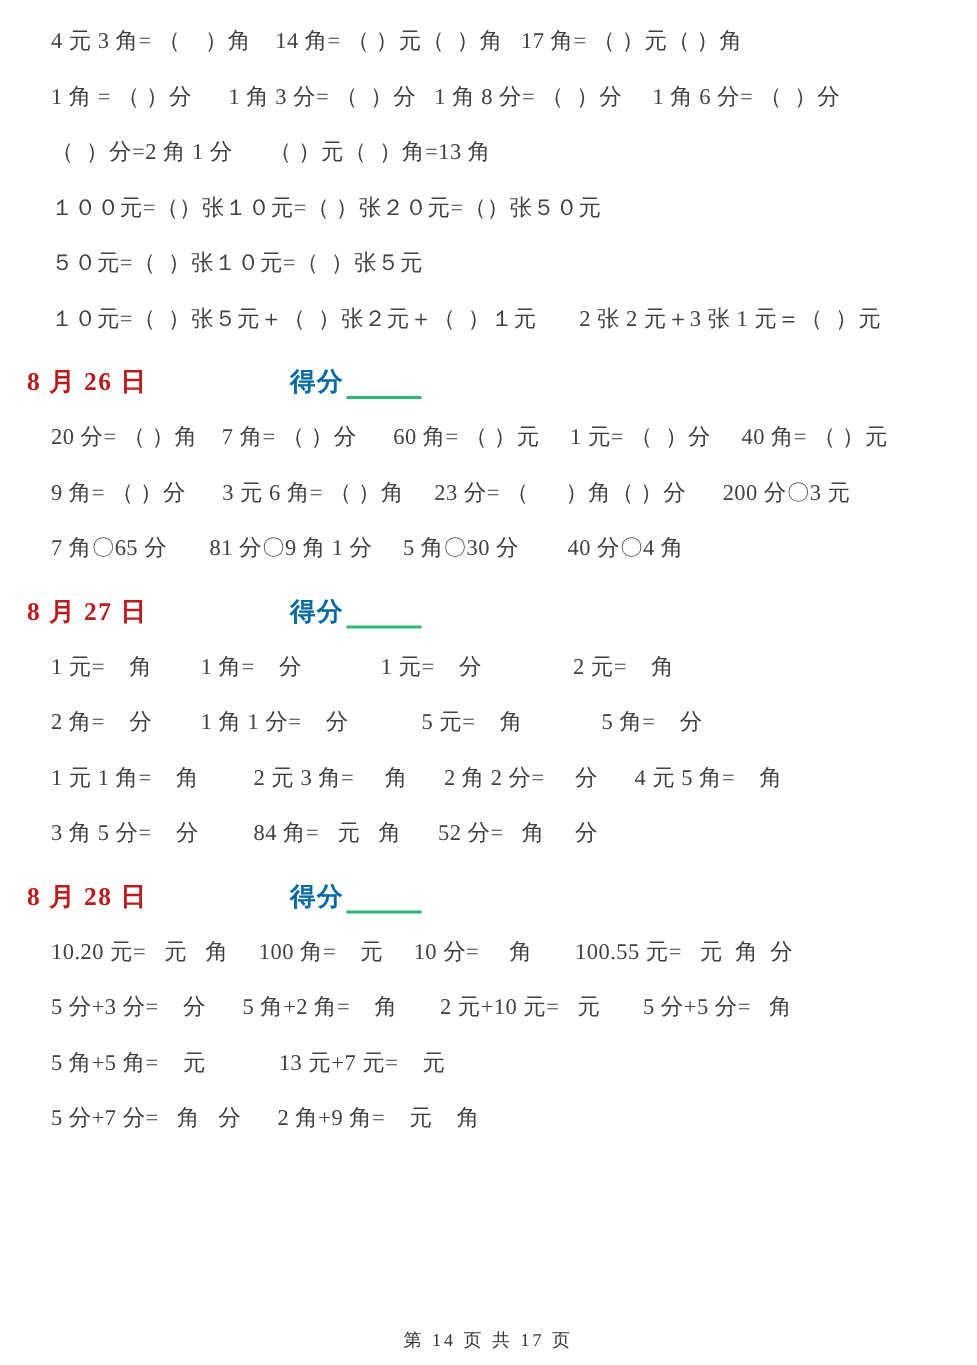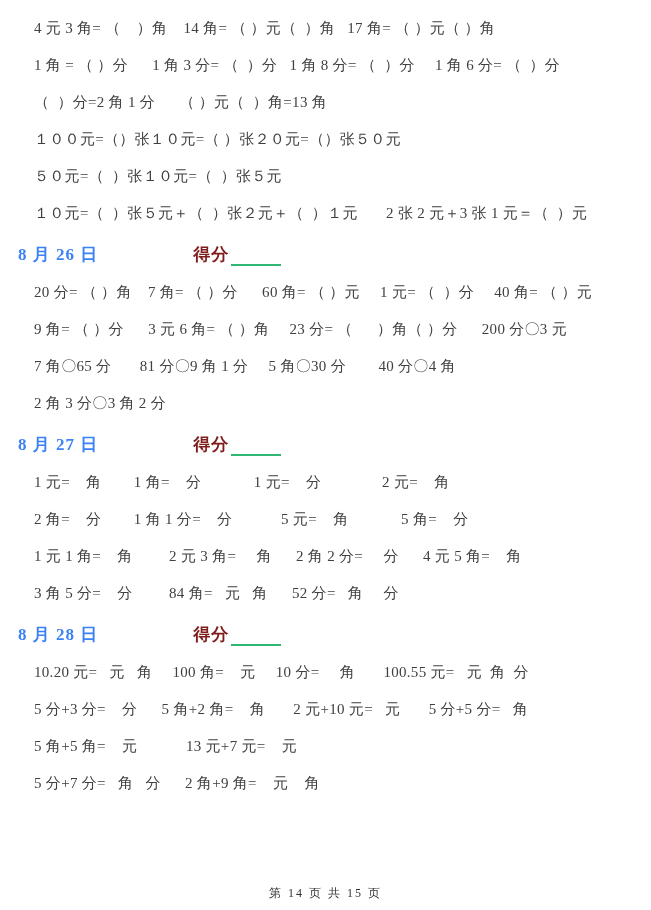--- a/index.html
+++ b/index.html
@@ -23,32 +23,32 @@
     letter-spacing: 0.3px;
     margin-left: 16px;
   }
   .section-header {
     height: 40px;
     display: flex;
     align-items: center;
     margin-top: 2px;
   }
   .date-label {
-    color: #3b82f6;
+    color: #b91c1c;
     font-weight: bold;
     font-size: 17px;
     letter-spacing: 1px;
   }
   .score-wrap {
     margin-left: 95px;
     display: flex;
     align-items: flex-end;
   }
   .score-label {
-    color: #7f1d1d;
+    color: #0369a1;
     font-weight: bold;
     font-size: 17px;
     letter-spacing: 1px;
   }
   .score-blank {
     display: inline-block;
     width: 50px;
     height: 14px;
     border-bottom: 2px solid #2fb873;
     margin-left: 2px;
@@ -79,21 +79,20 @@
   <div class="section-header">
     <span class="date-label">8 月 26 日</span>
     <span class="score-wrap">
       <span class="score-label">得分</span>
       <span class="score-blank"></span>
     </span>
   </div>
   <div class="line">20 分= （ ）角    7 角= （ ）分      60 角= （ ）元     1 元= （  ）分     40 角= （ ）元</div>
   <div class="line">9 角= （ ）分      3 元 6 角= （ ）角     23 分= （      ）角（ ）分      200 分〇3 元</div>
   <div class="line">7 角〇65 分       81 分〇9 角 1 分     5 角〇30 分        40 分〇4 角</div>
-  <div class="line">2 角 3 分〇3 角 2 分</div>
 
   <div class="section-header">
     <span class="date-label">8 月 27 日</span>
     <span class="score-wrap">
       <span class="score-label">得分</span>
       <span class="score-blank"></span>
     </span>
   </div>
   <div class="line">1 元=    角        1 角=    分             1 元=    分               2 元=    角</div>
   <div class="line">2 角=    分        1 角 1 分=    分            5 元=    角             5 角=    分</div>
@@ -105,15 +104,15 @@
     <span class="score-wrap">
       <span class="score-label">得分</span>
       <span class="score-blank"></span>
     </span>
   </div>
   <div class="line">10.20 元=   元   角     100 角=    元     10 分=     角       100.55 元=   元  角  分</div>
   <div class="line">5 分+3 分=    分      5 角+2 角=    角       2 元+10 元=   元       5 分+5 分=   角</div>
   <div class="line">5 角+5 角=    元            13 元+7 元=    元</div>
   <div class="line">5 分+7 分=   角   分      2 角+9 角=    元    角</div>
 
-  <div class="footer">第 14 页 共 15 页</div>
+  <div class="footer">第 14 页 共 17 页</div>
 
 </div>
 
 </body></html>

